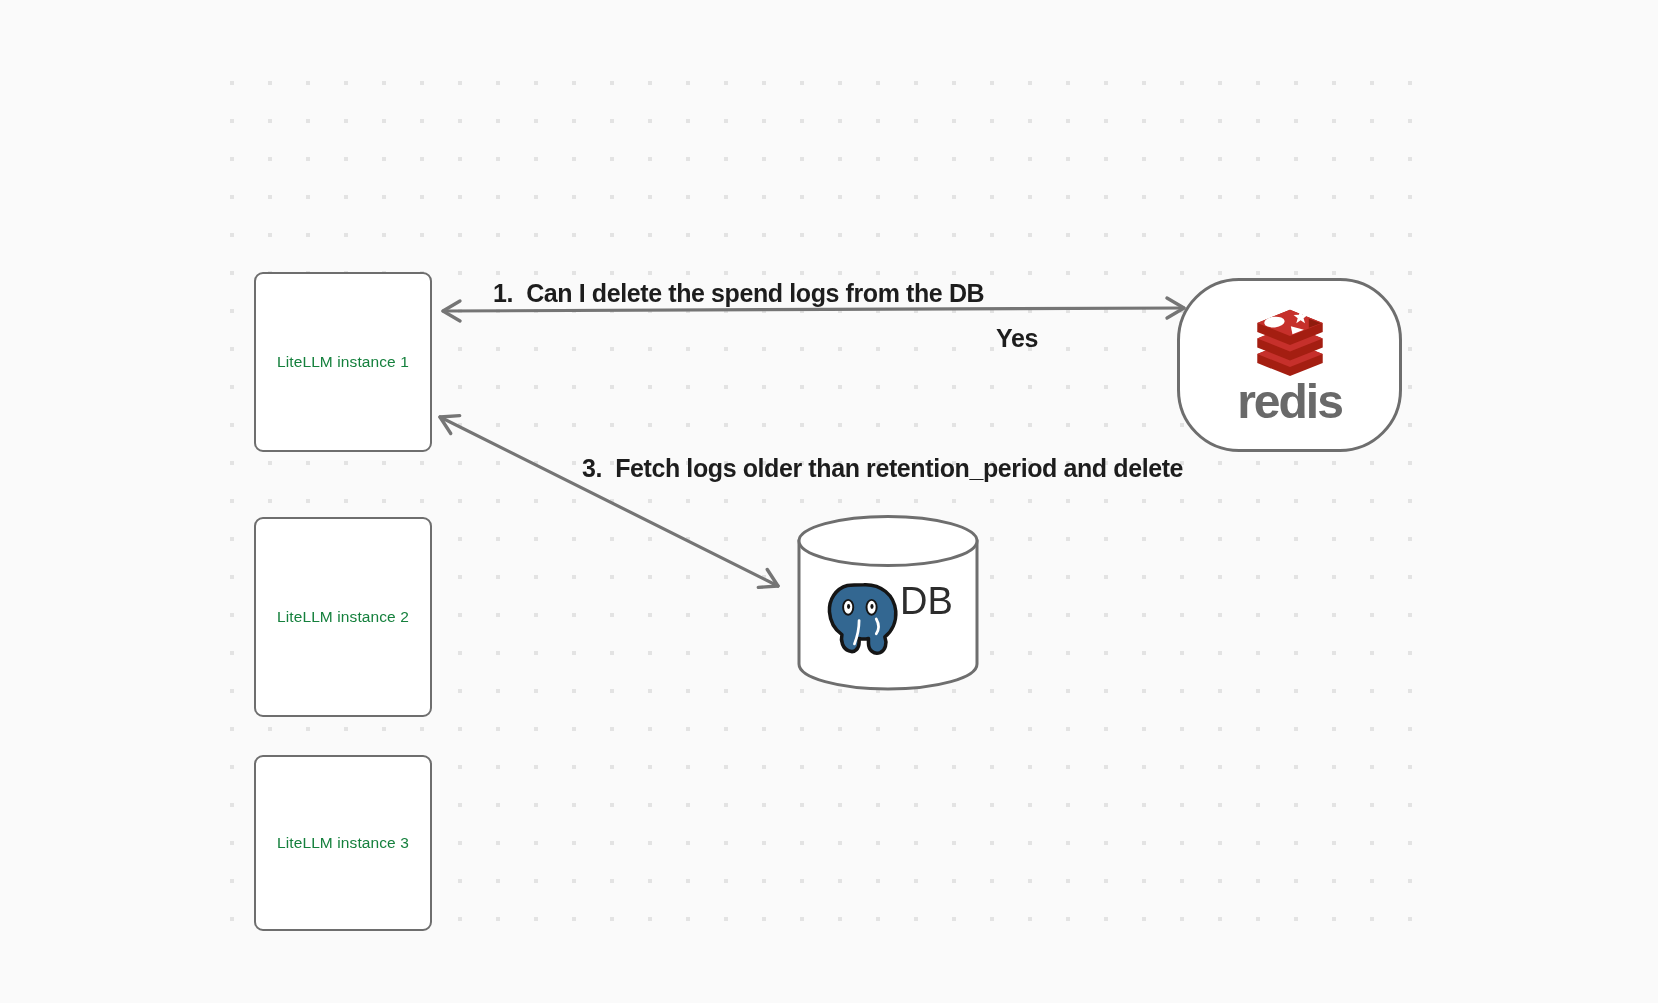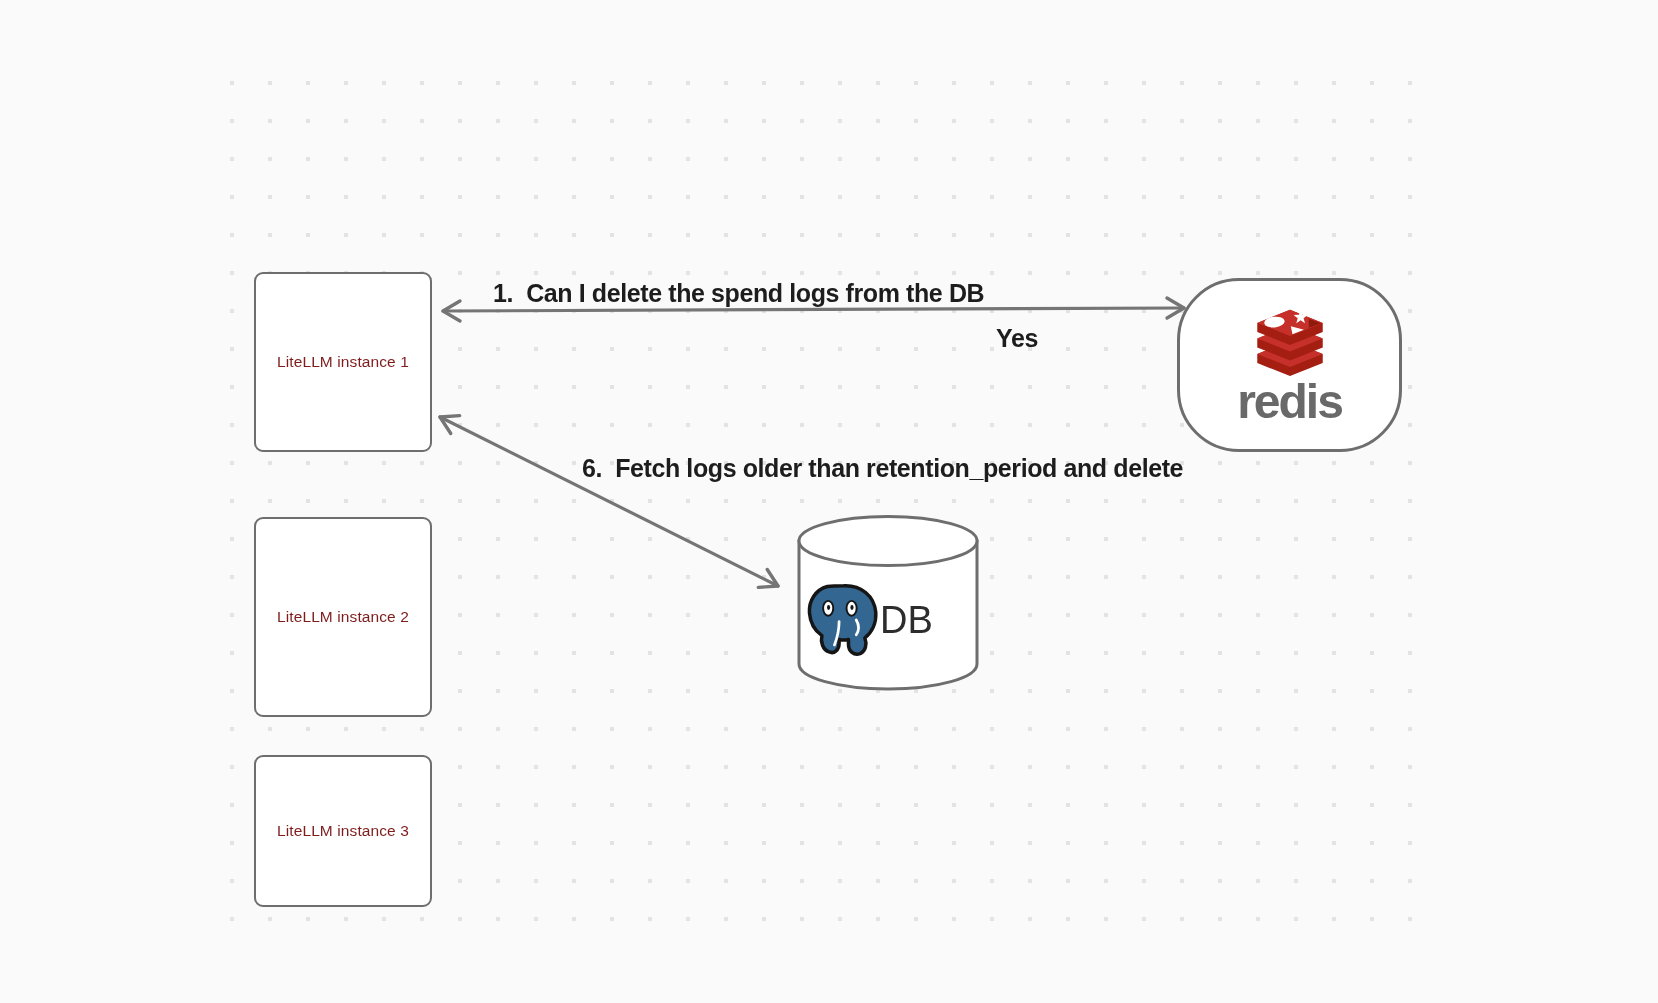--- a/index.html
+++ b/index.html
@@ -21,23 +21,23 @@
   .inst-box {
     position: absolute; left: 254px; width: 178px; height: 180px;
     background: #ffffff;
     border: 2.5px solid #6e6e6e;
     border-radius: 9px;
     display: flex; align-items: center; justify-content: center;
     z-index: 2;
   }
   .inst-box.b1 { top: 272px; }
   .inst-box.b2 { top: 517px; height: 200px; }
-  .inst-box.b3 { top: 755px; height: 152px; }
+  .inst-box.b3 { top: 755px; height: 176px; }
   .inst-label {
-    font-size: 15.5px; color: #7f1d1d; letter-spacing: 0.1px; white-space: nowrap;
+    font-size: 15.5px; color: #15803d; letter-spacing: 0.1px; white-space: nowrap;
   }
 
   .redis-node {
     position: absolute; left: 1177px; top: 278px; width: 225px; height: 174px;
     background: #ffffff;
     border: 3px solid #6e6e6e;
     border-radius: 62px;
     display: flex; flex-direction: column; align-items: center; justify-content: center;
     z-index: 2;
   }
@@ -45,22 +45,22 @@
     font-size: 48px; font-weight: bold; color: #696969;
     letter-spacing: -2px; line-height: 0.8; margin-top: 2px;
   }
 
   .db-node {
     position: absolute; left: 796px; top: 514px; width: 184px; height: 180px;
     z-index: 2;
   }
   .db-node .cyl { position: absolute; left: 0; top: 0; }
   .db-content {
-    position: absolute; left: 8px; top: 66px; width: 160px; height: 80px;
-    display: flex; align-items: center;
+    position: absolute; left: 28px; top: 66px; width: 160px; height: 80px;
+    display: flex; 
   }
   .db-label {
     font-size: 38px; font-weight: 500; color: #2d2d2d; margin-left: -2px;
   }
 
   .arrows-layer {
     position: absolute; left: 0; top: 0; width: 1658px; height: 1003px;
     z-index: 3; pointer-events: none;
   }
 
@@ -141,15 +141,15 @@
       <marker id="ah" markerUnits="userSpaceOnUse" markerWidth="40" markerHeight="40" viewBox="-30 -20 40 40" refX="0" refY="0" orient="auto-start-reverse">
         <path d="M-17,-10 L0,0 L-17,10" fill="none" stroke="#757575" stroke-width="3.4" stroke-linecap="round" stroke-linejoin="round"></path>
       </marker>
     </defs>
     <line x1="443" y1="311" x2="1184" y2="308" stroke="#757575" stroke-width="3.2" stroke-linecap="round" marker-start="url(#ah)" marker-end="url(#ah)"></line>
     <line x1="440" y1="417" x2="778" y2="586" stroke="#757575" stroke-width="3.2" stroke-linecap="round" marker-start="url(#ah)" marker-end="url(#ah)"></line>
   </svg>
 
   <div class="flow-label label-1">1.  Can I delete the spend logs from the DB</div>
   <div class="flow-label label-yes">Yes</div>
-  <div class="flow-label label-2">6.  Fetch logs older than retention_period and delete</div>
+  <div class="flow-label label-2">3.  Fetch logs older than retention_period and delete</div>
 
 </div>
 
 </body></html>

